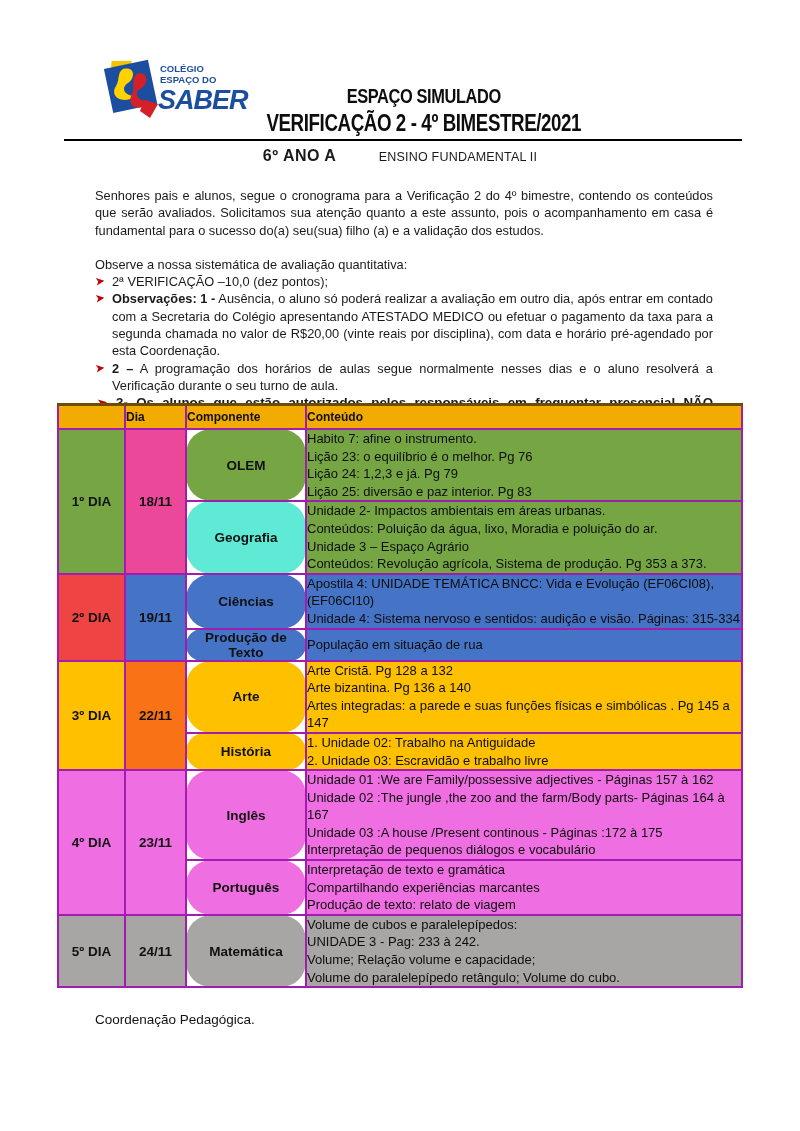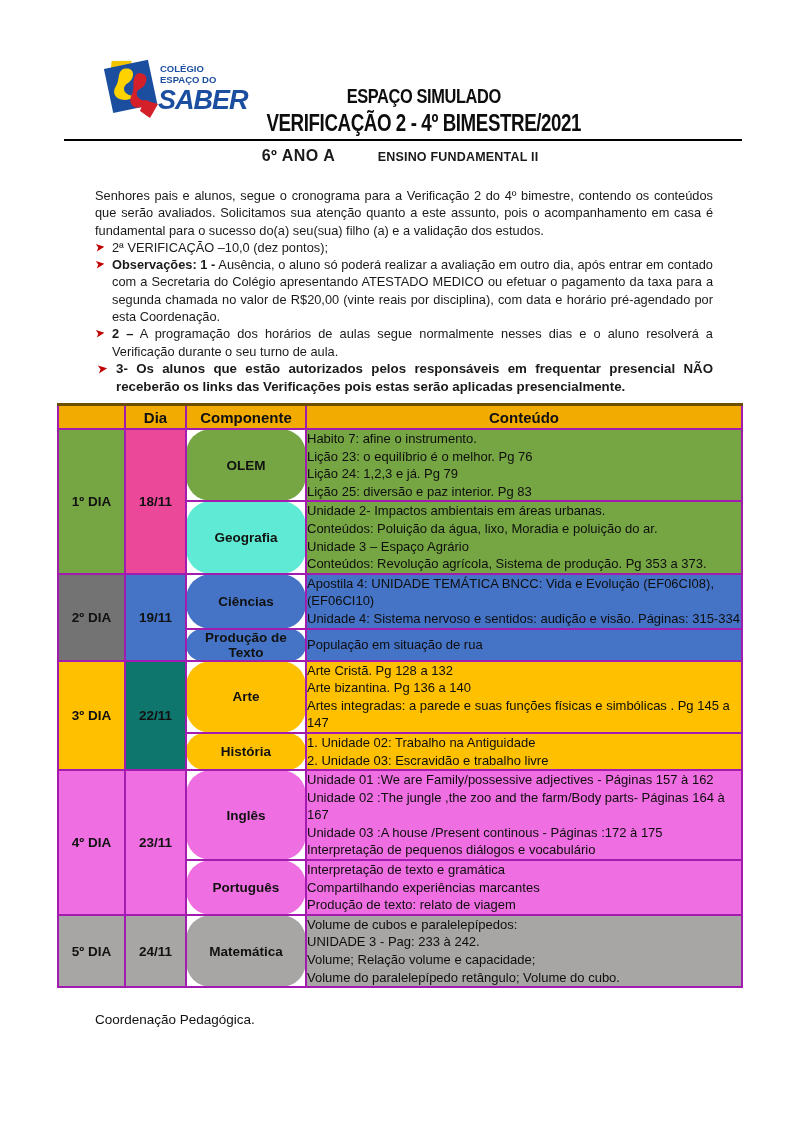--- a/index.html
+++ b/index.html
@@ -15,36 +15,36 @@
   
   .logo{position:absolute;left:92px;top:56px;width:160px;height:66px;}
   .title-block{position:absolute;left:0;right:0;top:84px;text-align:center;margin-left:48px;}
   .title-line{display:block;font-weight:800;color:#0d0d0d;line-height:1.18;}
   .title-line .squeeze{display:inline-block;transform:scaleX(0.78);transform-origin:center;letter-spacing:-0.5px;white-space:nowrap;}
   .title-1{font-size:21px;}
   .title-2{font-size:24px;}
   .title-rule{position:absolute;left:64px;right:58px;top:139px;border-top:2.5px solid #000;}
   .grade-line{position:absolute;left:0;right:0;top:147px;text-align:center;}
   .grade{font-weight:bold;font-size:16px;letter-spacing:0.5px;}
-  .level{font-weight:bold;font-size:12.5px;margin-left:38px;letter-spacing:0.2px;}
+  .level{font-weight:normal;font-size:12.5px;margin-left:38px;letter-spacing:0.2px;}
   
   .doc-body{position:absolute;left:95px;top:187px;width:618px;font-size:12.8px;line-height:17.3px;text-align:justify;}
   .observe{margin-top:17px;text-align:left;}
   .bullets{margin-top:0;}
   .bullet{position:relative;padding-left:17px;text-align:justify;}
   .bullet .arrow{position:absolute;left:0;top:0;color:#C00000;font-size:12px;transform:rotate(-8deg);font-weight:bold;}
   .bullet b{font-weight:bold;}
   .bullet.strong{font-weight:bold;font-size:13.3px;line-height:17.8px;padding-left:21px;}
   .bullet.strong .arrow{font-size:13px;left:2px;}
   
   .sched{position:absolute;left:57px;top:403px;border-collapse:collapse;table-layout:fixed;width:684px;font-size:13px;}
   .sched td,.sched th{border:2px solid #a21caf;padding:0;vertical-align:middle;}
   .sched th{
-    background:#F2AB00;height:22px;font-size:15px;font-weight:bold;color:#111;
-    border-top:3px solid #6b4e00;text-align:center;
+    background:#F2AB00;height:22px;font-size:12px;font-weight:bold;color:#111;
+    border-top:3px solid #6b4e00;text-align:left;
   }
   .cell-day,.cell-date{font-weight:bold;font-size:13.5px;text-align:center;color:#111;}
   .cell-name{font-weight:bold;font-size:13.5px;text-align:center;color:#111;padding:2px 4px;border-radius:25px;}
   .cell-content{vertical-align:top;padding:2px 8px;color:#0e0e0e;}
   .cell-content .cline{line-height:17.6px;}
   .pad-b{padding-bottom:14px;}
   
   .footer-sig{position:absolute;left:95px;top:1012px;font-size:13.5px;color:#111;}
 </style>
 </head>
@@ -68,20 +68,21 @@
     <span class="title-line title-2"><span class="squeeze">VERIFICAÇÃO 2  - 4º BIMESTRE/2021</span></span>
   </div>
   <div class="title-rule"></div>
   <div class="grade-line">
     <span class="grade">6º ANO A</span>
     <span class="level">ENSINO FUNDAMENTAL II</span>
   </div>
 
   <div class="doc-body">
     <div>Senhores pais e alunos, segue o cronograma para a Verificação 2 do 4º bimestre, contendo os conteúdos que serão avaliados. Solicitamos sua atenção quanto a este assunto, pois o acompanhamento em casa é fundamental para o sucesso do(a) seu(sua) filho (a) e a validação dos estudos.</div>
+    <div class="observe">Observe a nossa sistemática de avaliação quantitativa:</div>
     <div class="bullets" id="bullets">
         <div class="bullet"><span class="arrow">➤</span>2ª VERIFICAÇÃO –10,0 (dez pontos);</div>
         <div class="bullet"><span class="arrow">➤</span><b>Observações: 1 -</b> Ausência, o aluno só poderá realizar a avaliação em outro dia, após entrar em contado com a Secretaria do Colégio apresentando ATESTADO MEDICO ou efetuar o pagamento da taxa para a segunda chamada no valor de R$20,00 (vinte reais por disciplina), com data e horário pré-agendado por esta Coordenação.</div>
         <div class="bullet"><span class="arrow">➤</span><b>2 –</b> A programação dos horários de aulas segue normalmente nesses dias e o aluno resolverá a Verificação durante o seu turno de aula.</div>
         <div class="bullet strong"><span class="arrow">➤</span><b>3- Os alunos que estão autorizados pelos responsáveis em frequentar presencial NÃO receberão os links das Verificações pois estas serão aplicadas presencialmente.</b></div>
       </div>
   </div>
 
   <table class="sched">
     <colgroup>
@@ -113,37 +114,37 @@
         <tr>
           <td class="cell-name" style="background: #5eead4;">Geografia</td>
           <td class="cell-content" style="background: rgb(118, 166, 68);">
             <div class="cline">Unidade 2- Impactos ambientais em áreas urbanas.</div>
             <div class="cline">Conteúdos: Poluição da água, lixo, Moradia e poluição do ar.</div>
             <div class="cline">Unidade 3 – Espaço Agrário</div>
             <div class="cline">Conteúdos: Revolução agrícola, Sistema de produção. Pg 353 a 373.</div>
           </td>
         </tr>
         <tr>
-          <td class="cell-day" rowspan="2" style="background: #737373;">2º DIA</td>
+          <td class="cell-day" rowspan="2" style="background: #ef4444;">2º DIA</td>
           <td class="cell-date" rowspan="2" style="background: rgb(69, 115, 197);">19/11</td>
           <td class="cell-name" style="background: rgb(69, 115, 197);">Ciências</td>
           <td class="cell-content" style="background: rgb(69, 115, 197);">
             <div class="cline">Apostila 4: UNIDADE TEMÁTICA BNCC: Vida e Evolução (EF06CI08), (EF06CI10)</div>
             <div class="cline">Unidade 4: Sistema nervoso e sentidos: audição e visão.  Páginas: 315-334</div>
           </td>
         </tr>
         <tr>
           <td class="cell-name" style="background: rgb(69, 115, 197);">Produção de Texto</td>
           <td class="cell-content" style="background: rgb(69, 115, 197);">
             <div class="cline">População em situação de rua</div>
           </td>
         </tr>
         <tr>
           <td class="cell-day" rowspan="2" style="background: rgb(255, 192, 0);">3º DIA</td>
-          <td class="cell-date" rowspan="2" style="background: #0f766e; margin-top: 8px;">22/11</td>
+          <td class="cell-date" rowspan="2" style="background: #f97316; margin-top: 8px;">22/11</td>
           <td class="cell-name" style="background: rgb(255, 192, 0);">Arte</td>
           <td class="cell-content" style="background: rgb(255, 192, 0);">
             <div class="cline">Arte Cristã. Pg 128 a 132</div>
             <div class="cline">Arte bizantina. Pg 136 a 140</div>
             <div class="cline">Artes integradas: a parede e suas funções físicas e simbólicas . Pg 145 a 147</div>
           </td>
         </tr>
         <tr>
           <td class="cell-name" style="background: rgb(255, 192, 0);">História</td>
           <td class="cell-content" style="background: rgb(255, 192, 0);">

